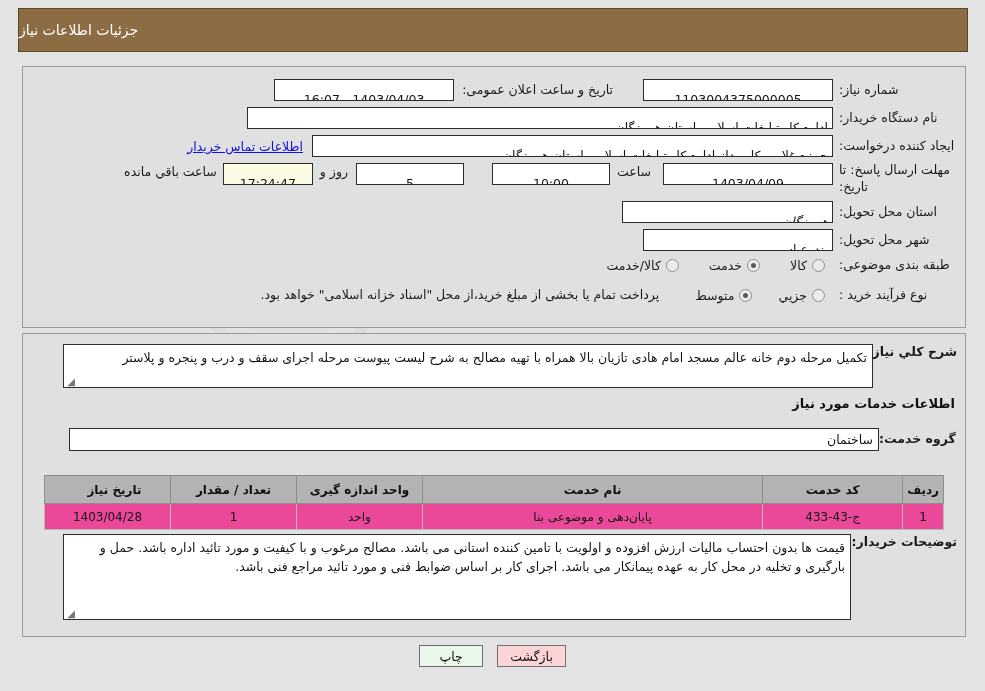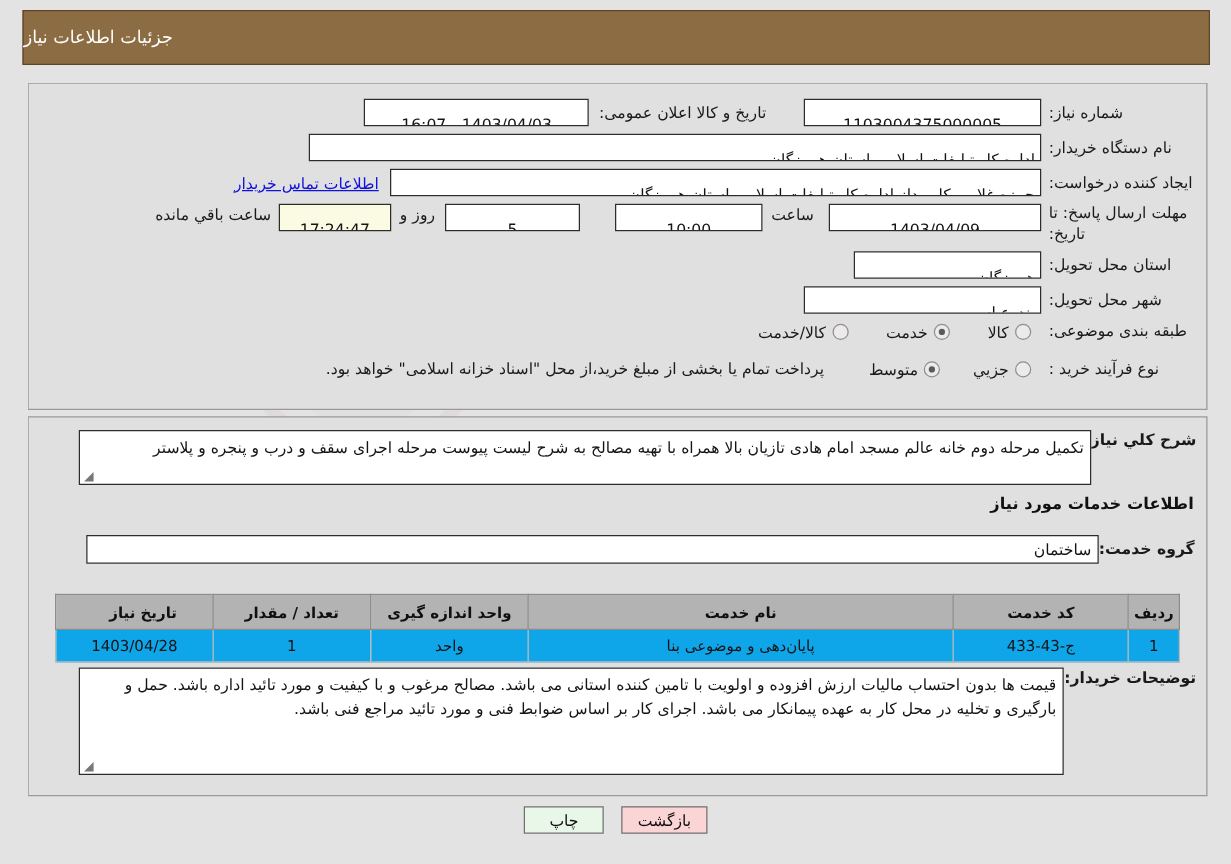--- a/index.html
+++ b/index.html
@@ -100,21 +100,21 @@
     position:absolute; border-collapse:collapse;
     left:44px; top:475px; width:900px;
     background:#ffffff; z-index:3;
   }
   table.svc th{
     background:#b3b3b3; border:1px solid #8d8d8d;
     font-size:12px; font-weight:bold; color:#101010;
     height:28px; padding:0 4px; text-align:center;
   }
   table.svc td{
-    background:#0ea5e9; border:1px solid #b9b9b9;
+    background:#ec4899; border:1px solid #b9b9b9;
     font-size:12px; color:#141414;
     height:26px; padding:0 4px; text-align:center;
   }
 
   
   .btnbar{
     position:absolute; left:0; top:645px; width:985px;
     display:flex; justify-content:center; gap:14px; z-index:3;
   }
   .btn{
@@ -142,21 +142,21 @@
 
 <div class="titlebar">
   <div class="t">جزئیات اطلاعات نیاز</div>
 </div>
 
 <div class="panel" id="form-panel">
 
   <div class="row" style="right:8px; top:12px;">
     <div class="lbl" style="width:118px;">شماره نیاز:</div>
     <div class="fld" style="width:190px; margin-right:6px;">1103004375000005</div>
-    <div class="lbl" style="margin-right:30px;">تاریخ و کالا اعلان عمومی:</div>
+    <div class="lbl" style="margin-right:30px;">تاریخ و ساعت اعلان عمومی:</div>
     <div class="fld" style="width:180px; margin-right:8px;">1403/04/03 - 16:07</div>
   </div>
 
   <div class="row" style="right:8px; top:40px;">
     <div class="lbl" style="width:118px;">نام دستگاه خریدار:</div>
     <div class="fld right" style="width:586px; margin-right:6px;">اداره کل تبلیغات اسلامی استان هرمزگان</div>
   </div>
 
   <div class="row" style="right:8px; top:68px;">
     <div class="lbl" style="width:118px;">ایجاد کننده درخواست:</div>
@@ -170,21 +170,21 @@
     <div class="lbl" style="margin-right:12px; margin-top:3px;">ساعت</div>
     <div class="fld" style="width:118px; margin-right:7px; margin-top:2px;">10:00</div>
     <div class="fld" style="width:108px; margin-right:28px; margin-top:2px;">5</div>
     <div class="lbl" style="margin-right:8px; margin-top:3px;">روز و</div>
     <div class="fld yellow" style="width:90px; margin-right:7px; margin-top:2px;text-decoration:underline;">17:24:47</div>
     <div class="lbl" style="margin-right:6px; margin-top:3px;">ساعت باقي مانده</div>
   </div>
 
   <div class="row" style="right:8px; top:134px;">
     <div class="lbl" style="width:118px;">استان محل تحویل:</div>
-    <div class="fld right" style="width:150px; margin-right:6px;">هرمزگان</div>
+    <div class="fld right" style="width:211px; margin-right:6px;font-style:italic;">هرمزگان</div>
   </div>
 
   <div class="row" style="right:8px; top:162px;">
     <div class="lbl" style="width:118px;">شهر محل تحویل:</div>
     <div class="fld right" style="width:190px; margin-right:6px;">بندرعباس</div>
   </div>
 
   <div class="row" style="right:8px; top:190px;">
     <div class="lbl" style="width:118px;">طبقه بندی موضوعی:</div>
 

